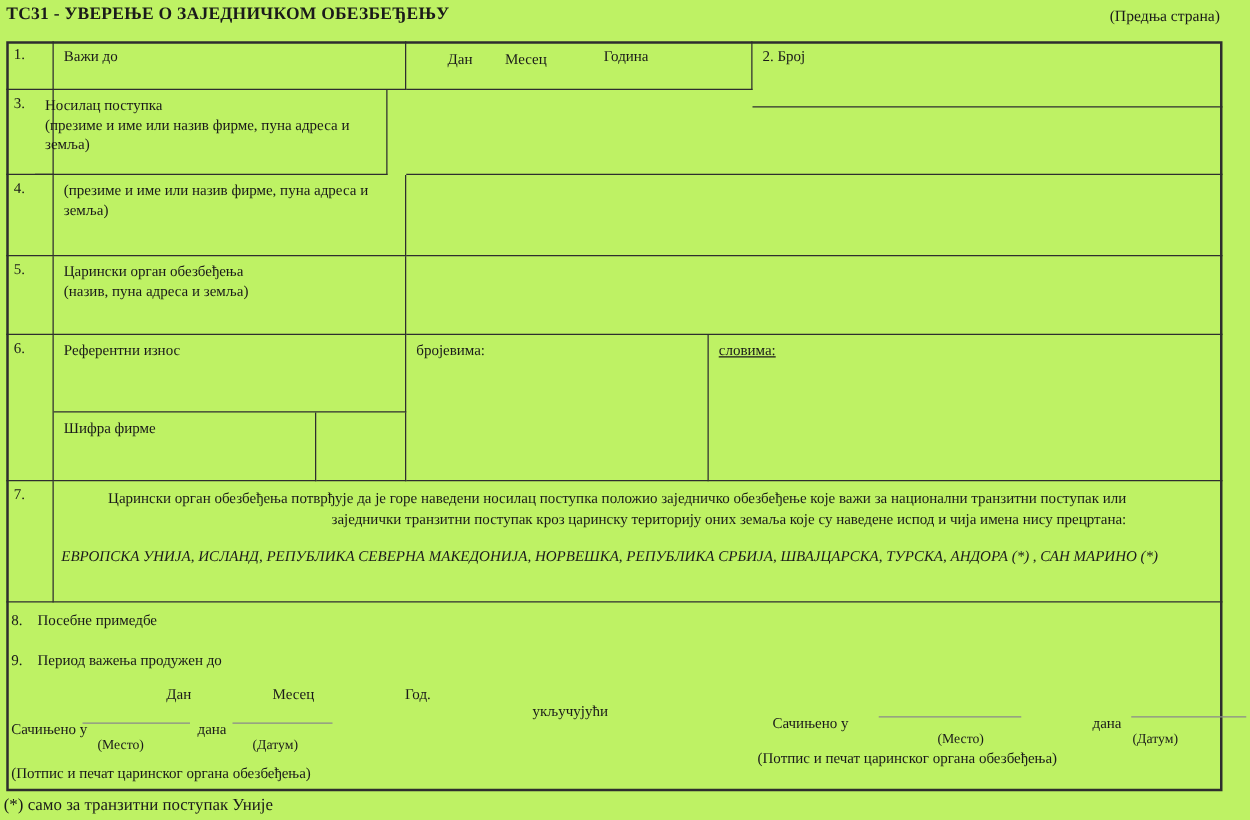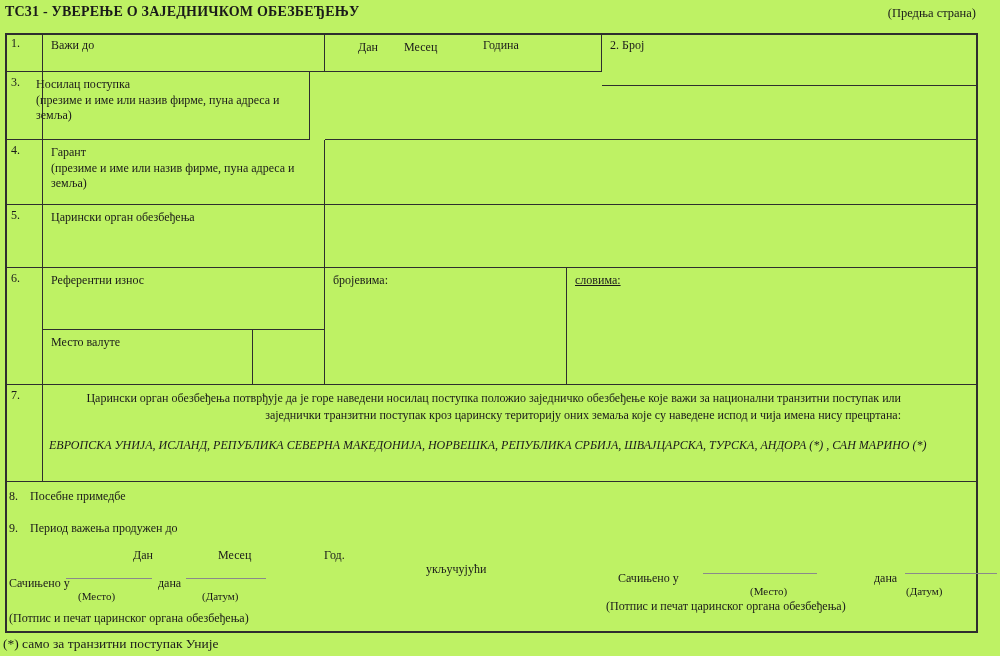--- a/index.html
+++ b/index.html
@@ -46,34 +46,34 @@
 
   <div class="cell num br bb" style="left:5px;top:72px;width:38px;height:68px;">3.</div>
   <div class="cell lbl br bb" style="left:28px;top:72px;width:282px;height:68px;">
     <div>Носилац поступка</div>
     <div>(презиме и име или назив фирме, пуна адреса и земља)</div>
   </div>
   <div class="cell bb" style="left:325px;top:72px;width:653px;height:68px;"></div>
 
   <div class="cell num br bb" style="left:5px;top:140px;width:38px;height:65px;">4.</div>
   <div class="cell lbl br bb" style="left:43px;top:140px;width:282px;height:65px;">
-    <div>Гарант</div>
     <div>(презиме и име или назив фирме, пуна адреса и земља)</div>
   </div>
   <div class="cell bb" style="left:325px;top:140px;width:653px;height:65px;"></div>
 
   <div class="cell num br bb" style="left:5px;top:205px;width:38px;height:63px;">5.</div>
   <div class="cell lbl br bb" style="left:43px;top:205px;width:282px;height:63px;">
     <div>Царински орган обезбеђења</div>
+    <div>(назив, пуна адреса и земља)</div>
   </div>
   <div class="cell bb" style="left:325px;top:205px;width:653px;height:63px;"></div>
 
   <div class="cell num br bb" style="left:5px;top:268px;width:38px;height:117px;">6.</div>
   <div class="cell lbl br bb" style="left:43px;top:268px;width:282px;height:62px;">Референтни износ</div>
-  <div class="cell lbl br bb" style="left:43px;top:330px;width:210px;height:55px;">Место валуте</div>
+  <div class="cell lbl br bb" style="left:43px;top:330px;width:210px;height:55px;">Шифра фирме</div>
   <div class="cell br bb" style="left:253px;top:330px;width:72px;height:55px;"></div>
   <div class="cell lbl br bb" style="left:325px;top:268px;width:242px;height:117px;">бројевима:</div>
   <div class="cell lbl bb" style="left:567px;top:268px;width:411px;height:117px;text-decoration:underline;">словима:</div>
 
   <div class="cell num br bb" style="left:5px;top:385px;width:38px;height:97px;">7.</div>
   <div class="cell bb" style="left:43px;top:385px;width:935px;height:97px;padding:5px 6px 0 6px;">
     <p class="para para1">Царински орган обезбеђења потврђује да је горе наведени носилац поступка положио заједничко обезбеђење које важи за национални транзитни поступак или заједнички транзитни поступак кроз царинску територију оних земаља које су наведене испод и чија имена нису прецртана:</p>
     <p class="para para2">ЕВРОПСКА УНИЈА, ИСЛАНД, РЕПУБЛИКА СЕВЕРНА МАКЕДОНИЈА, НОРВЕШКА, РЕПУБЛИКА СРБИЈА, ШВАЈЦАРСКА, ТУРСКА, АНДОРА (*) , САН МАРИНО (*)</p>
   </div>
 

